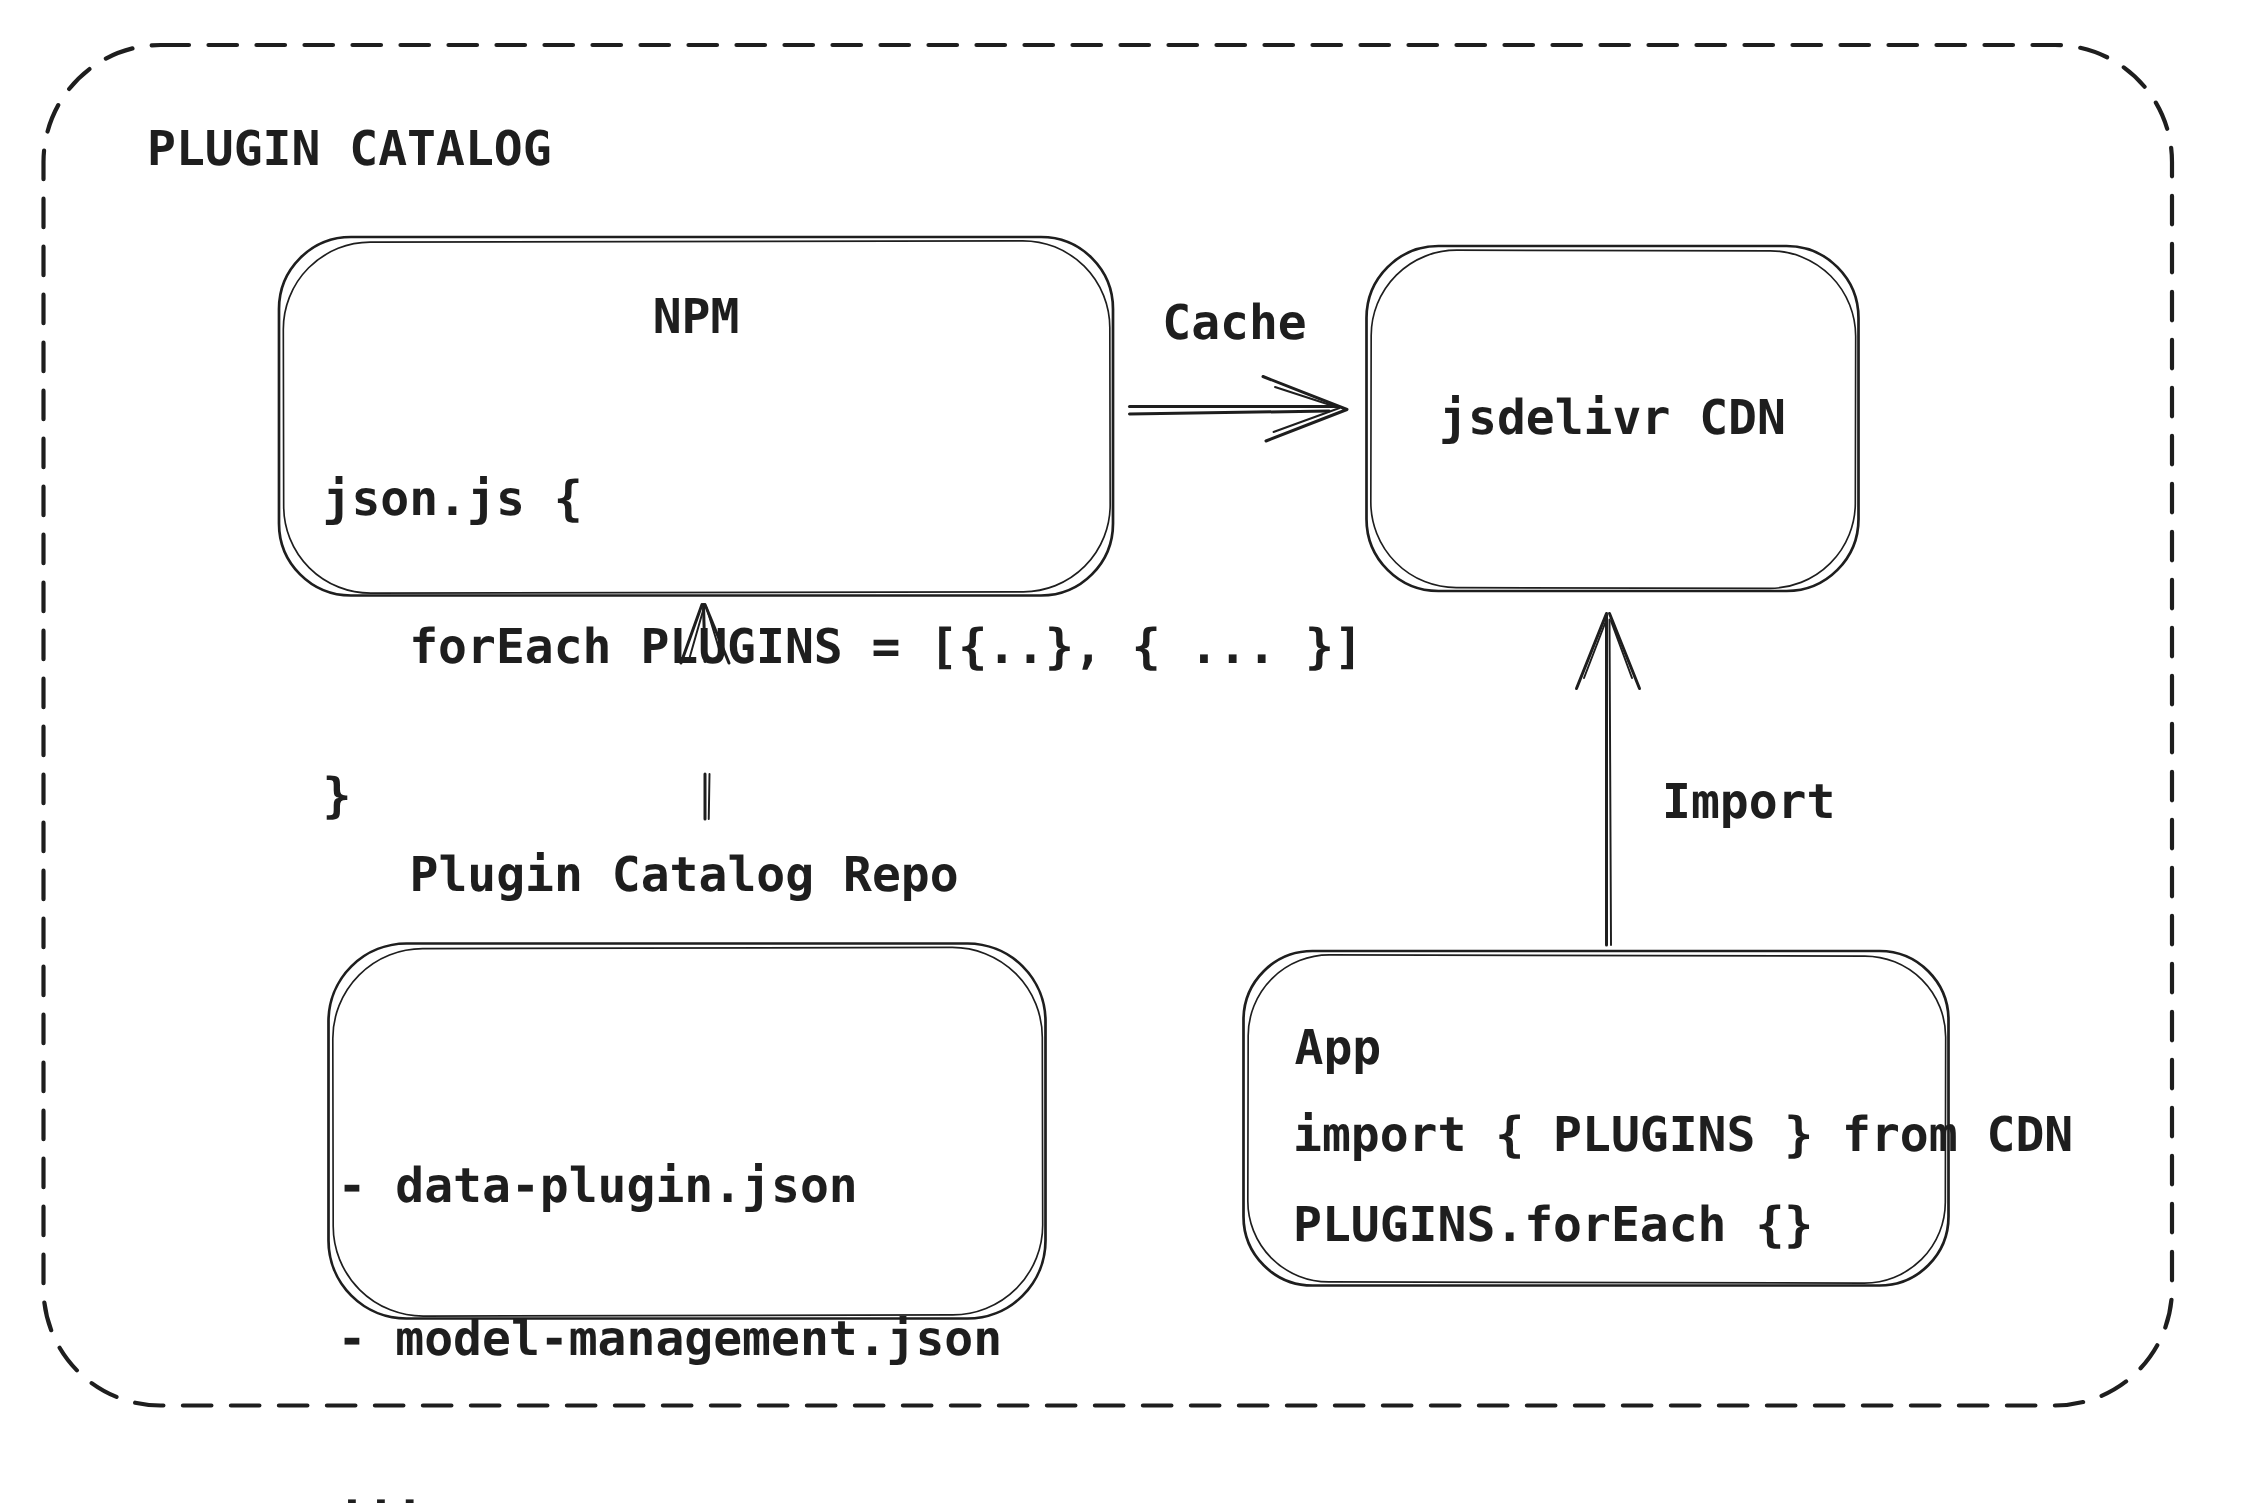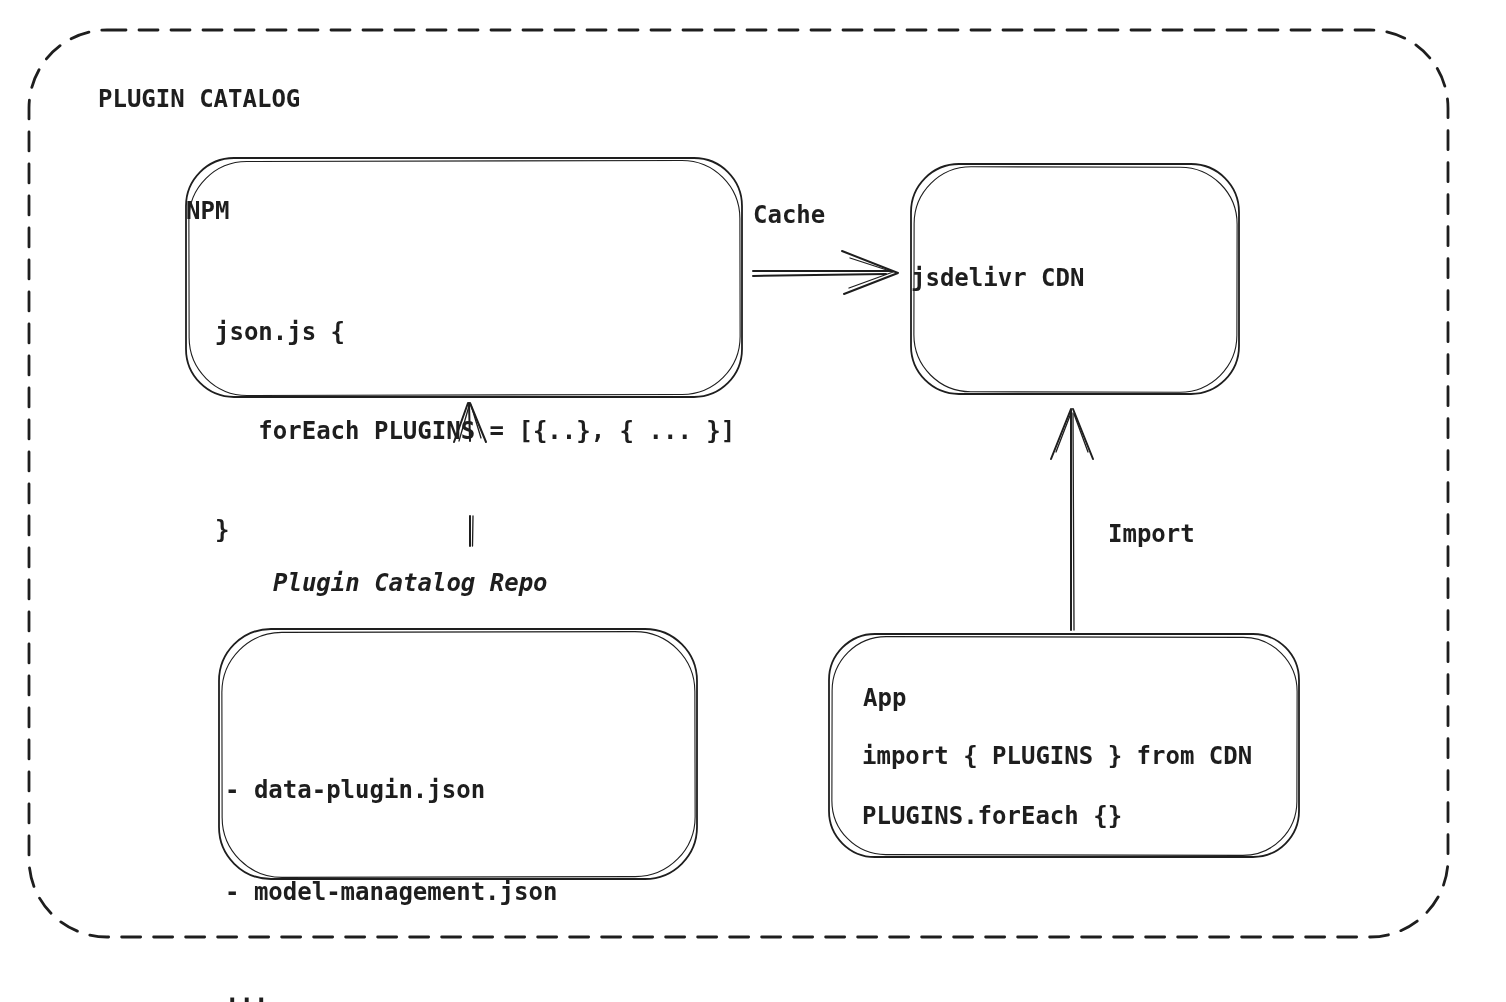--- a/index.html
+++ b/index.html
@@ -23,27 +23,27 @@
     width: 1506px; height: 1002px;
   }
   svg.layer path, svg.layer rect {
     fill: none;
     stroke: var(--stroke);
     stroke-linecap: round;
     stroke-linejoin: round;
   }
   .t {
     position: absolute;
-    font-size: 24px;
+    font-size: 32px;
     font-weight: 600;
     line-height: 33px;
     white-space: pre;
     color: var(--stroke);
   }
-  .center { text-align: left; }
+  .center { text-align: center; }
   .codeblock div { white-space: pre; }
 </style>
 </head>
 <body>
 
 <div class="canvas">
 
   <svg class="layer" viewBox="0 0 1506 1002">
 
     <g>
@@ -104,21 +104,21 @@
     <div>json.js {</div>
     <div>   forEach PLUGINS = [{..}, { ... }]</div>
     <div>}</div>
   </div>
 
   <div class="t center" style="left:753px; top:199px; width:140px;">Cache</div>
 
   <div class="t center" style="left:911px; top:262px; width:328px;">jsdelivr CDN</div>
 
 
-  <div class="t center" style="left:273px; top:567px; width:300px;font-style:italic;">Plugin Catalog Repo</div>
+  <div class="t center" style="left:273px; top:567px; width:300px;">Plugin Catalog Repo</div>
   <div class="t codeblock" style="left:225px; top:705px; line-height:34px;">
     <div>- data-plugin.json</div>
     <div>- model-management.json</div>
     <div>...</div>
   </div>
 
   <div class="t" style="left:1108px; top:518px;">Import</div>
 
   <div class="t" style="left:863px; top:682px;">App</div>
   <div class="t" style="left:862px; top:740px;text-align:right;">import { PLUGINS } from CDN</div>

